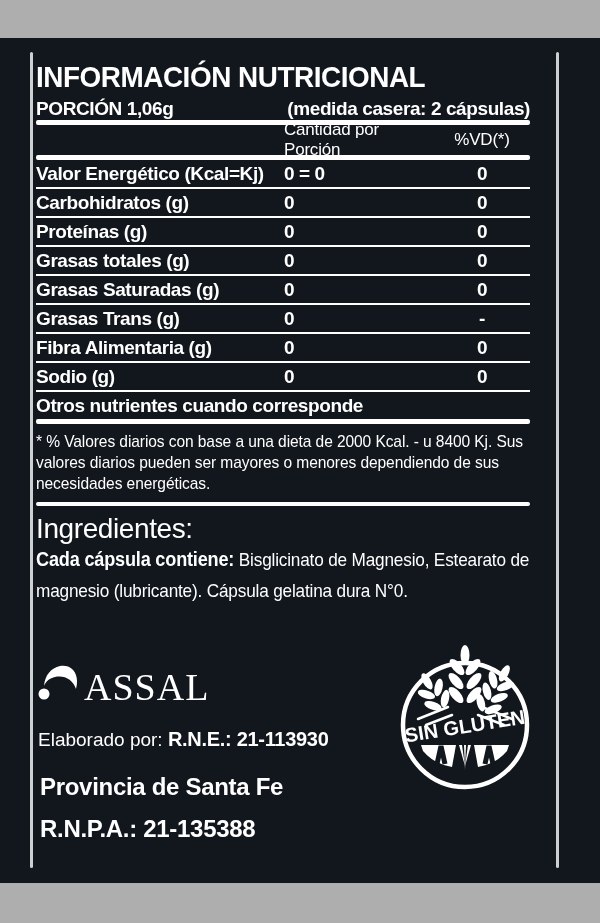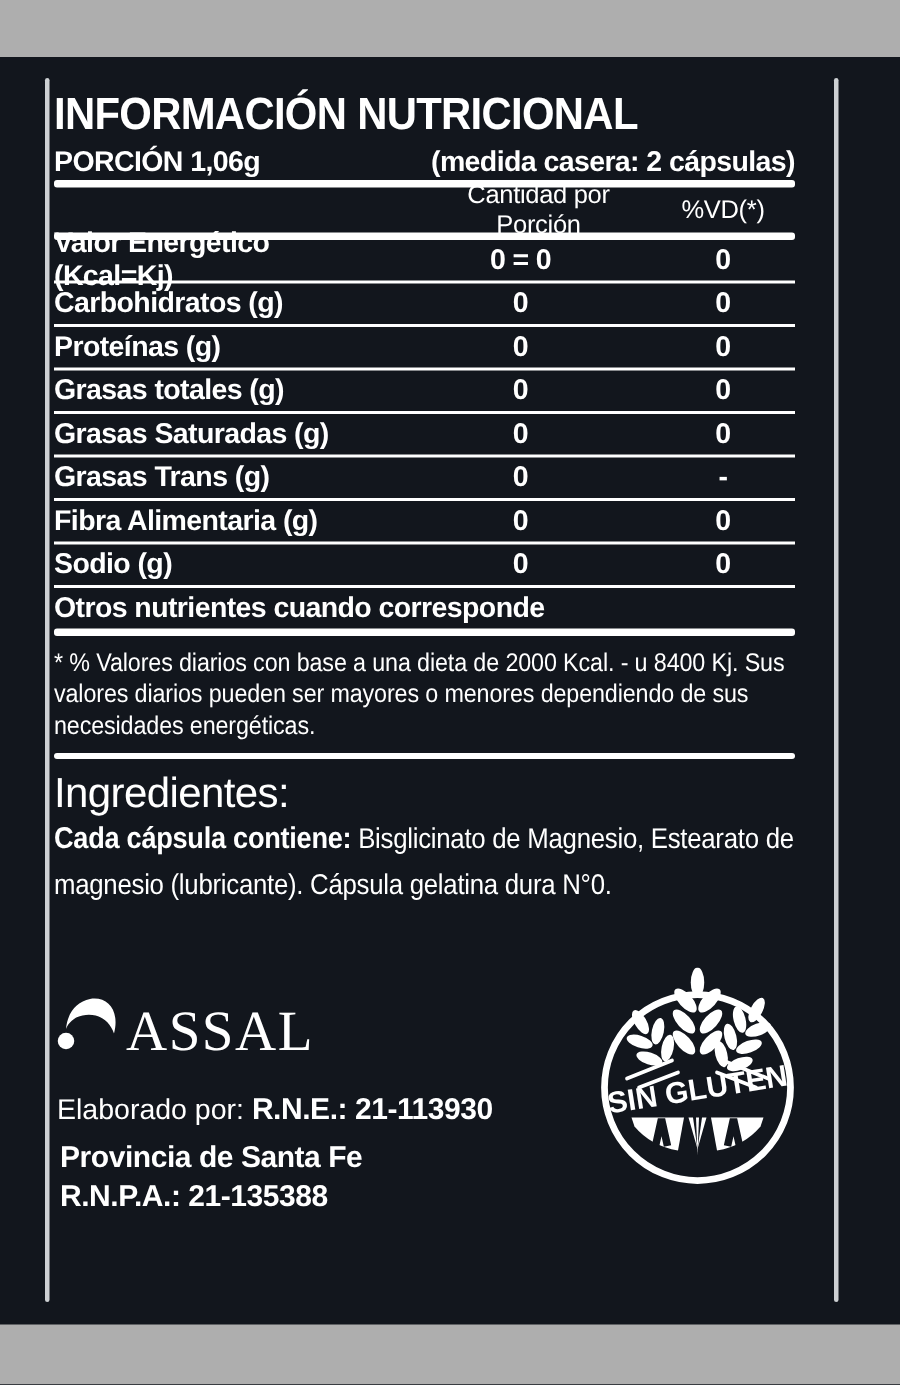--- a/index.html
+++ b/index.html
@@ -34,27 +34,27 @@
   .portion-row{
     display:flex;justify-content:space-between;align-items:flex-end;
     height:26px;margin-top:2px;
     font-weight:bold;font-size:19px;letter-spacing:-0.4px;
   }
   .bar{height:5px;background:var(--line);border-radius:2px;}
   .bar.thin4{height:4px;}
 
   .header-row{display:flex;align-items:center;height:30px;font-size:17px;letter-spacing:-0.2px;}
   .col-name{flex:1;min-width:0;}
-  .col-amount{width:150px;text-align:center;}
+  .col-amount{width:150px;}
   .col-dv{width:96px;text-align:center;}
 
   .trow{
     display:flex;align-items:center;height:29px;
     border-bottom:2px solid var(--line);
-    font-weight:bold;font-size:19px;letter-spacing:-0.4px;gap:12px;
+    font-weight:bold;font-size:19px;letter-spacing:-0.4px;
   }
   .other-row{
     display:flex;align-items:center;height:27px;
     font-weight:bold;font-size:19px;letter-spacing:-0.4px;
   }
   .footnote{
     margin-top:7px;
     width:540px;transform:scaleX(0.915);transform-origin:0 0;
     font-size:17px;line-height:21px;letter-spacing:-0.1px;
   }
@@ -67,21 +67,21 @@
   }
   .ing-lead{font-weight:bold;font-size:20px;}
 
   .brand-row{margin-top:56px;display:flex;align-items:center;gap:6px;}
   .brand-text{
     font-family:"Liberation Serif",serif;
     font-size:38px;line-height:40px;letter-spacing:1px;
   }
   .elab-row{margin-top:9px;padding-left:2px;font-size:19px;line-height:36px;}
   .elab-value{font-weight:bold;font-size:20px;letter-spacing:-0.3px;}
-  .footer-line{padding-left:4px;font-weight:bold;font-size:20px;line-height:26px;letter-spacing:-0.3px;}
+  .footer-line{padding-left:4px;font-weight:bold;font-size:24px;line-height:26px;letter-spacing:-0.3px;margin-top:16px;}
 
   .badge{position:absolute;left:396px;top:645px;width:138px;height:152px;}
   .badge svg{display:block;width:138px;height:152px;}
   .badge text{
     font-family:"Liberation Sans",sans-serif;
     font-weight:bold;font-size:20px;fill:var(--text);
   }
 </style>
 </head>
 <body>

